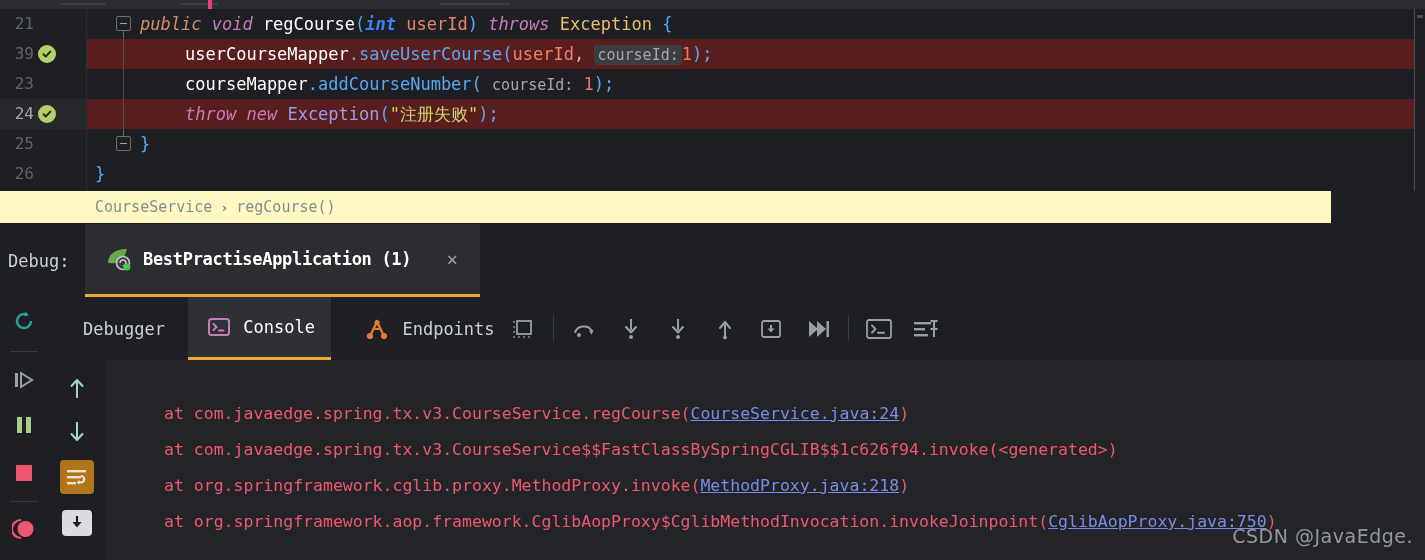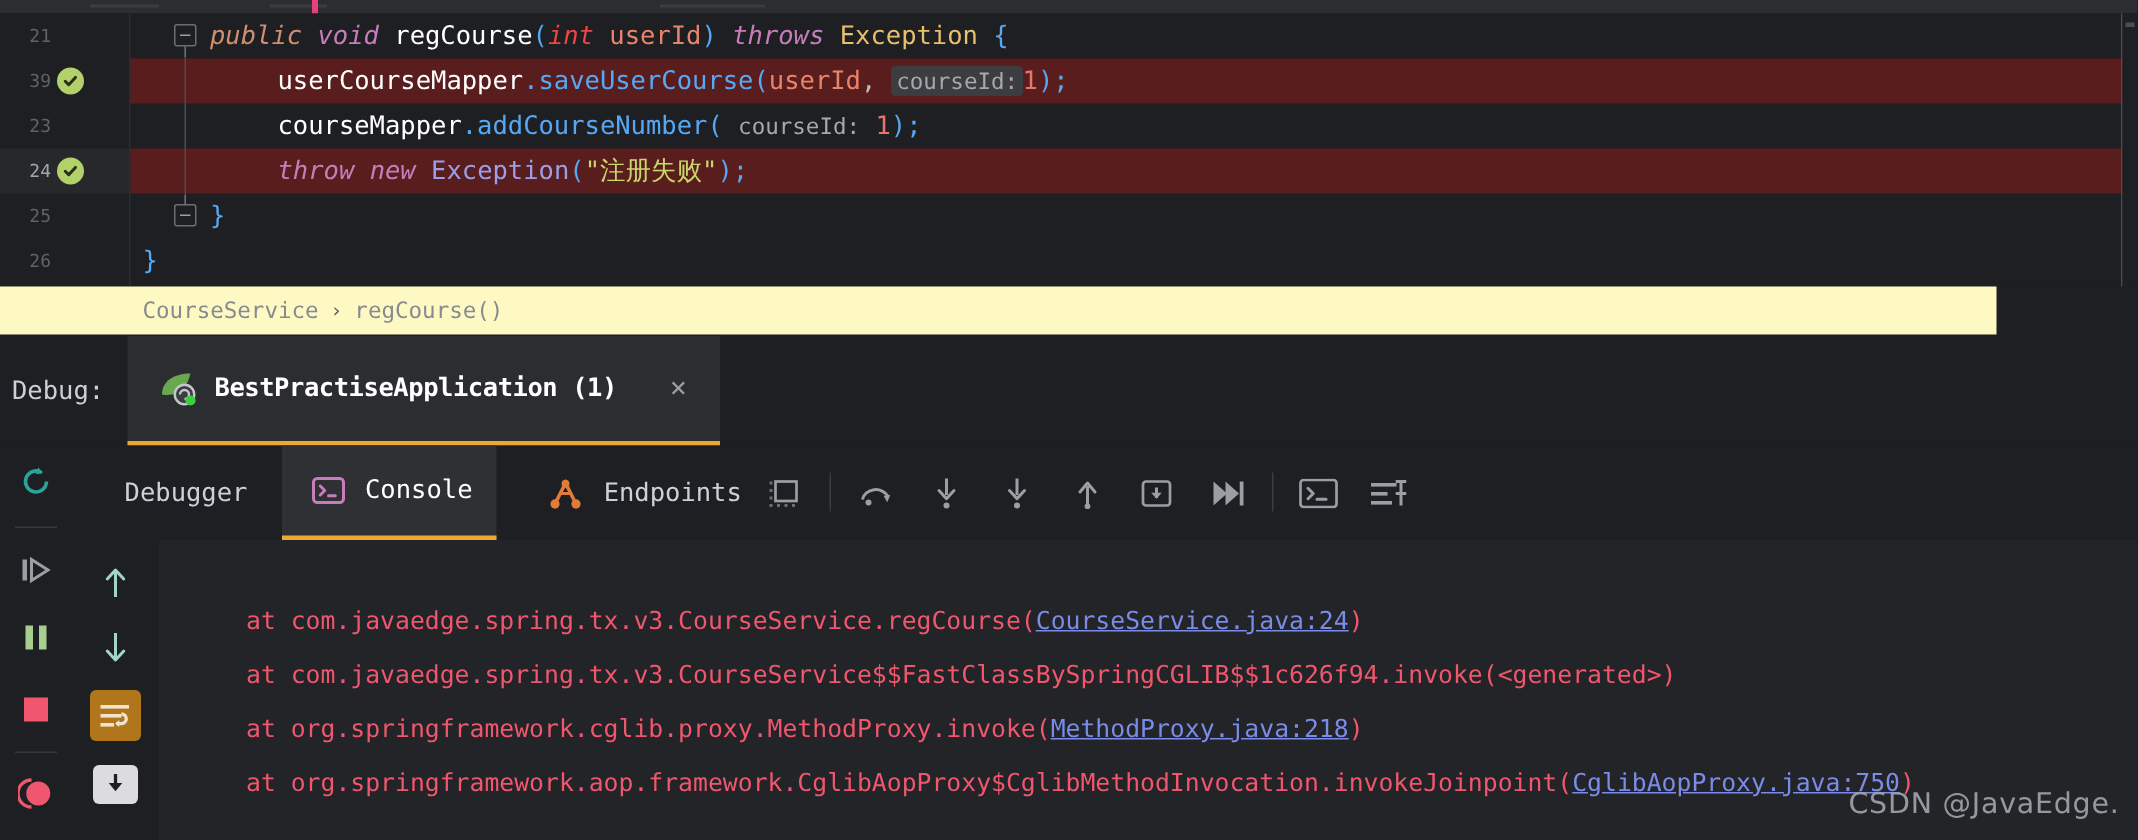--- a/index.html
+++ b/index.html
@@ -42,21 +42,21 @@
   }
   .caret-row {
     position:absolute; left:0; width:86px; height:30px; background:#26282c;
   }
   .fold-line {
     position:absolute; left:123px; top:9px; width:1px; height:128px; background:#4a4d52;
   }
 
   .ln {
     position: absolute; right: 52px; width: 34px; text-align: right;
-    font-size: 12px; color: #606366; line-height: 30px;
+    font-size: 16px; color: #606366; line-height: 30px;
   }
   .ln.cur { color: #a3a6ab; }
 
   .gmark {
     position: absolute; left: 38px; width: 20px; height: 20px;
   }
   .check {
     width: 18px; height: 18px; border-radius: 50%;
     background: #b3d16a; display:flex; align-items:center; justify-content:center;
   }
@@ -77,21 +77,21 @@
   }
 
   .cline {
     position: absolute; left: 0; height: 30px; line-height: 30px;
     font-size: 17px; white-space: pre; letter-spacing: 0px;
   }
 
   
   .t-kw    { color:#cf8e6d; font-style:italic; }
   .t-kw2   { color:#c77dbb; font-style:italic; }
-  .t-type  { color:#ef4444; font-style:italic; }
+  .t-type  { color:#3b82f6; font-style:italic;font-weight:bold; }
   .t-plain { color:#bcbec4; }
   .t-white { color:#ffffff; }
   .t-param { color:#e8846b; }
   .t-cls   { color:#e8bf6a; }
   .t-meth2 { color:#56a8f5;text-align:center; }
   .t-num   { color:#e8746b; }
   .t-str   { color:#c9d66b; }
   .t-punct { color:#bcbec4; }
   .t-bracket { color:#56a8f5; }
   .t-exc   { color:#9b9ee8; }

